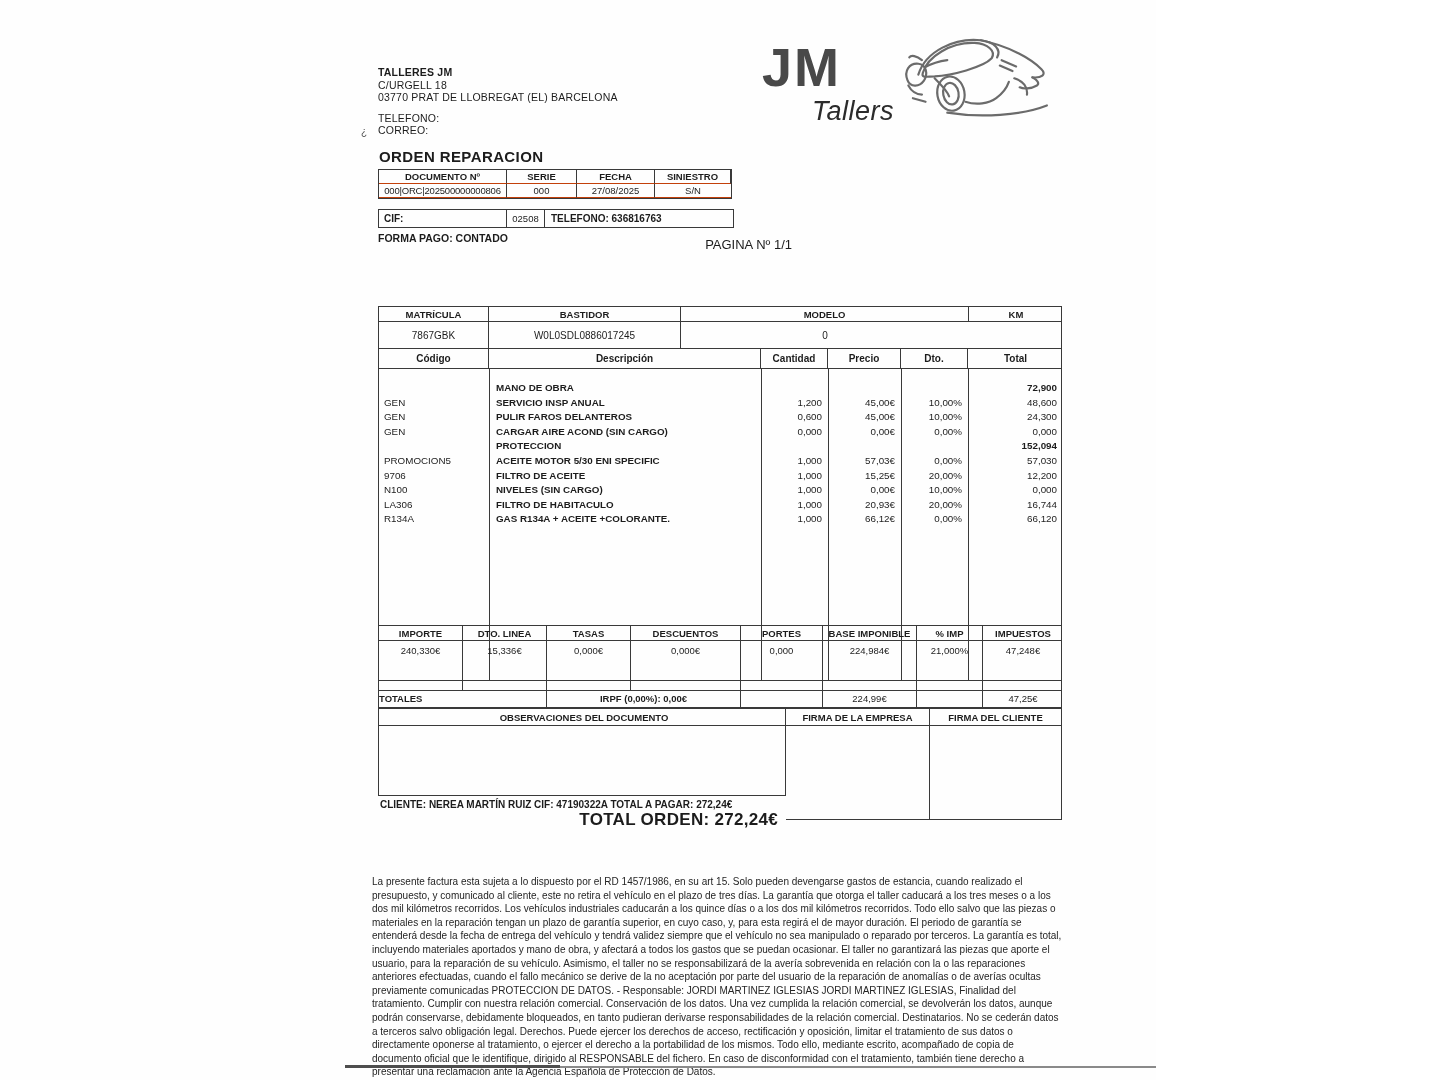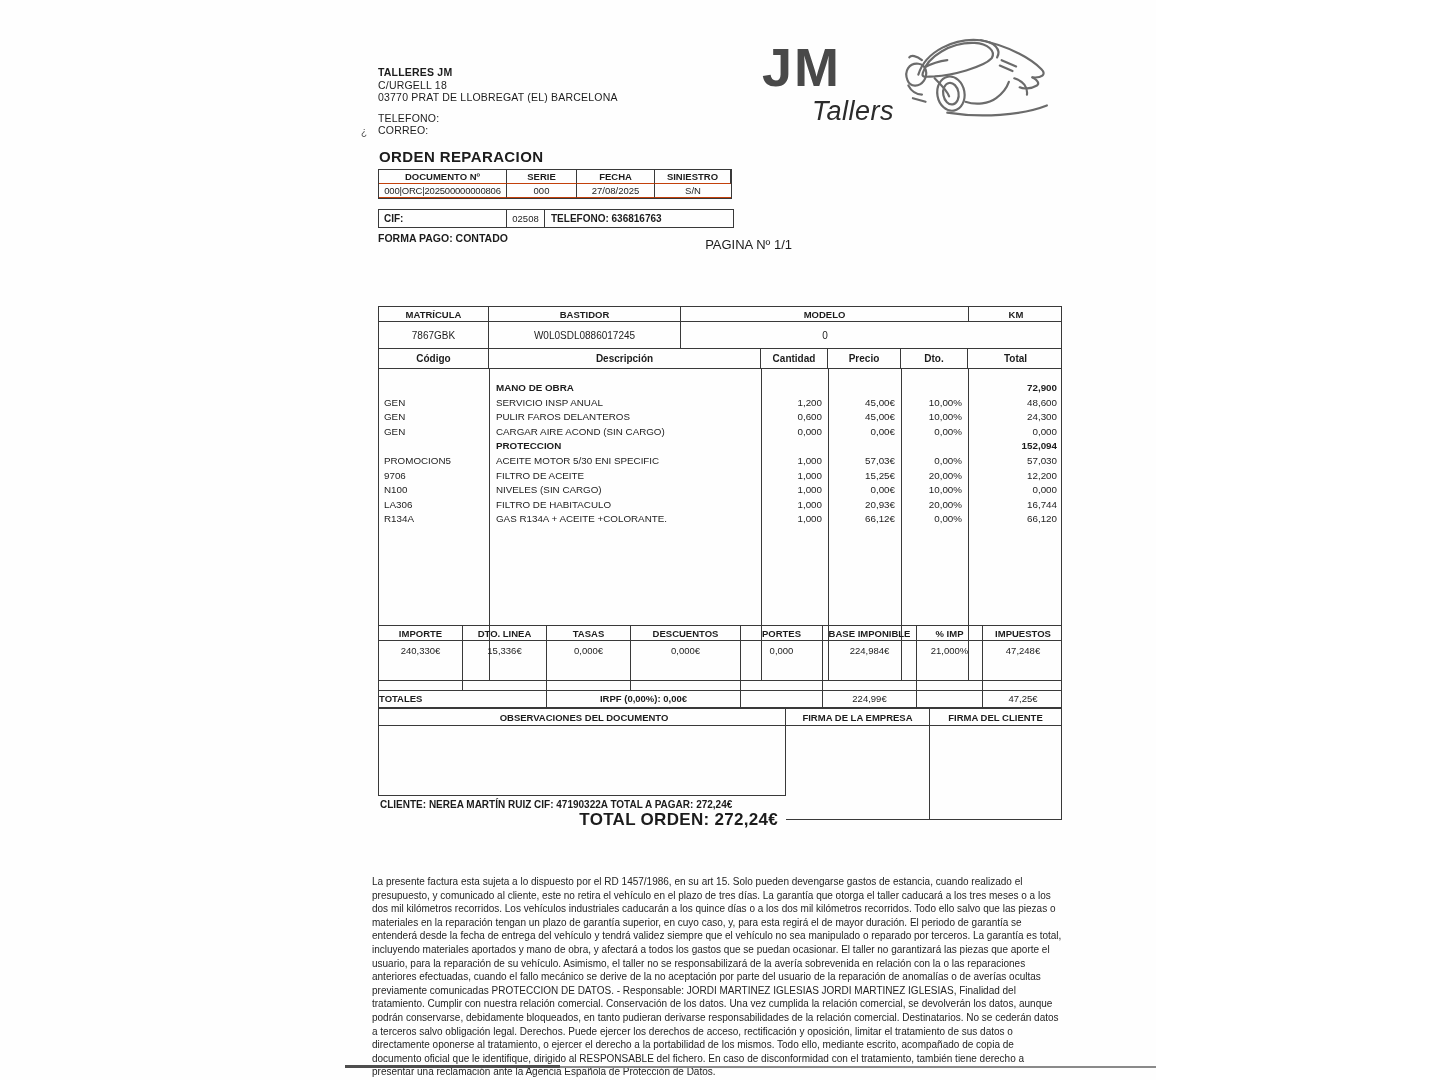--- a/index.html
+++ b/index.html
@@ -25,21 +25,21 @@
   .tot-grid{grid-template-columns:84px 84px 84px 110px 82px 94px 66px 80px;}
   .totales-grid{grid-template-columns:168px 194px 82px 94px 66px 80px;}
   
   #items-body{position:absolute;left:0;top:63px;width:684px;height:312px;
       border:1px solid #3a3a3a;border-top:none;box-sizing:border-box;}
   .vline{position:absolute;top:0;bottom:0;width:1px;background:#3a3a3a;}
   .irow{display:grid;grid-template-columns:110px 272px 67px 73px 67px 95px;height:14.6px;
       font-size:9.8px;line-height:14.6px;}
   .irow span{overflow:hidden;white-space:nowrap;}
   .i-c{padding-left:5px;}
-  .i-d{padding-left:7px;}
+  .i-d{padding-left:7px;font-weight:bold;}
   .i-q,.i-p,.i-dt,.i-t{text-align:right;padding-right:6px;}
   .bold-row .i-d,.bold-row .i-t{font-weight:700;}
   
   #logo-jm{font-size:54px;font-weight:700;color:#4a4a4a;letter-spacing:2px;line-height:1;}
   #logo-tallers{font-size:27px;font-style:italic;color:#2d2d2d;letter-spacing:.5px;}
   .sig-head{font-weight:700;font-size:9.5px;text-align:center;border-bottom:1px solid #3a3a3a;
       padding:3px 0 2px 0;}
   .box{border:1px solid #3a3a3a;box-sizing:border-box;background:transparent;}
   #legal{font-size:10px;line-height:13.6px;color:#262626;text-align:left;}
 </style>

